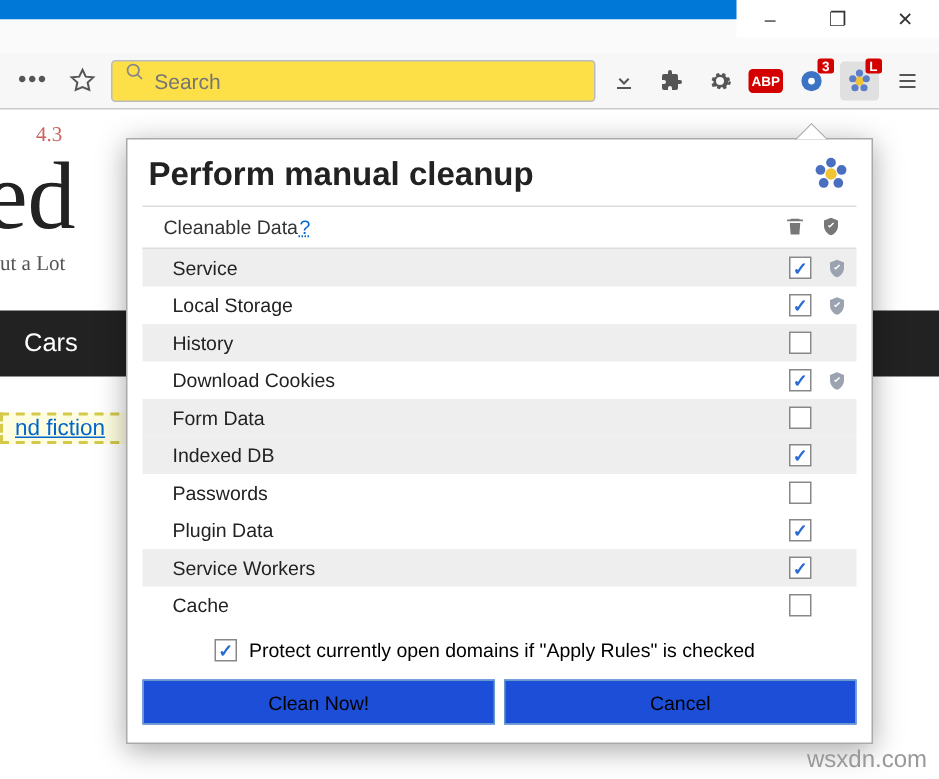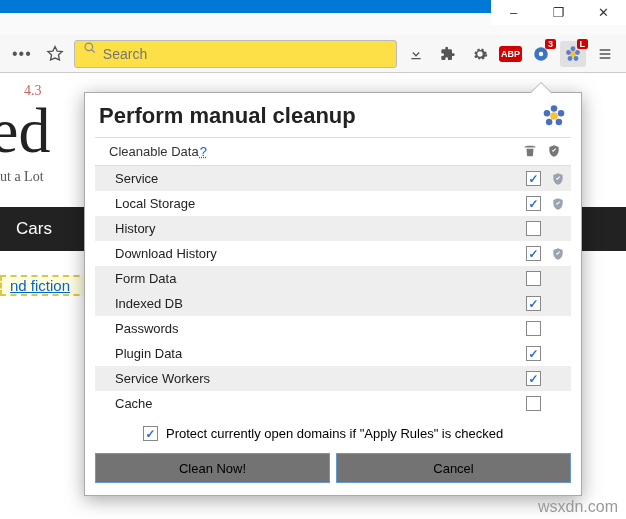--- a/index.html
+++ b/index.html
@@ -52,21 +52,21 @@
 .row.alt { background: #eeeeee; }
 .row-label { font-size: 13px; color: #222; }
 .row-ctrls { margin-left: auto; display: flex; align-items: center; gap: 10px; width: 50px; justify-content: flex-end; }
 .cb { width: 15px; height: 15px; border: 1px solid #888; background: #fff; display: inline-flex; align-items: center; justify-content: center; }
 .cb.checked::after { content: "✓"; color: #2a6bd4; font-size: 12px; font-weight: bold; line-height: 1; }
 
 .protect-row { margin: 10px 14px 4px; display: flex; align-items: center; gap: 8px; padding-left: 44px; }
 .protect-row .cb { width: 15px; height: 15px; }
 
 .btn-row { display: flex; gap: 6px; padding: 8px 10px 12px; }
-.btn { flex: 1; height: 30px; border: 1px solid #6699cc; background: #737373; font-size: 13px; cursor: pointer; display: flex; align-items: center; justify-content: center; }
+.btn { flex: 1; height: 30px; border: 1px solid #6699cc; background: #1d4ed8; font-size: 13px; cursor: pointer; display: flex; align-items: center; justify-content: center; }
 
 .watermark { position: absolute; bottom: 3px; right: 8px; font-size: 16px; color: #999; }
 
 svg { display: block; }
 </style>
 </head>
 <body>
 
 <div class="titlebar"></div>
 <div class="winctrl">
@@ -205,21 +205,21 @@
         </span>
       </div>
       <div class="row alt">
         <span class="row-label">History</span>
         <span class="row-ctrls">
           <span class="cb"></span>
           <span style="width:14px"></span>
         </span>
       </div>
       <div class="row">
-        <span class="row-label">Download History</span>
+        <span class="row-label">Download Cookies</span>
         <span class="row-ctrls">
           <span class="cb checked"></span>
           <span>
             <svg width="14" height="14" viewBox="0 0 24 24">
               <path fill="#9aa3af" d="M12 2l8 3v6c0 5-3.4 9.4-8 11-4.6-1.6-8-6-8-11V5l8-3z"></path>
               <path fill="#fff" d="M10.5 13.5l-2-2 1.2-1.2.8.8 3.8-3.8 1.2 1.2z"></path>
             </svg>
           </span>
         </span>
       </div>

